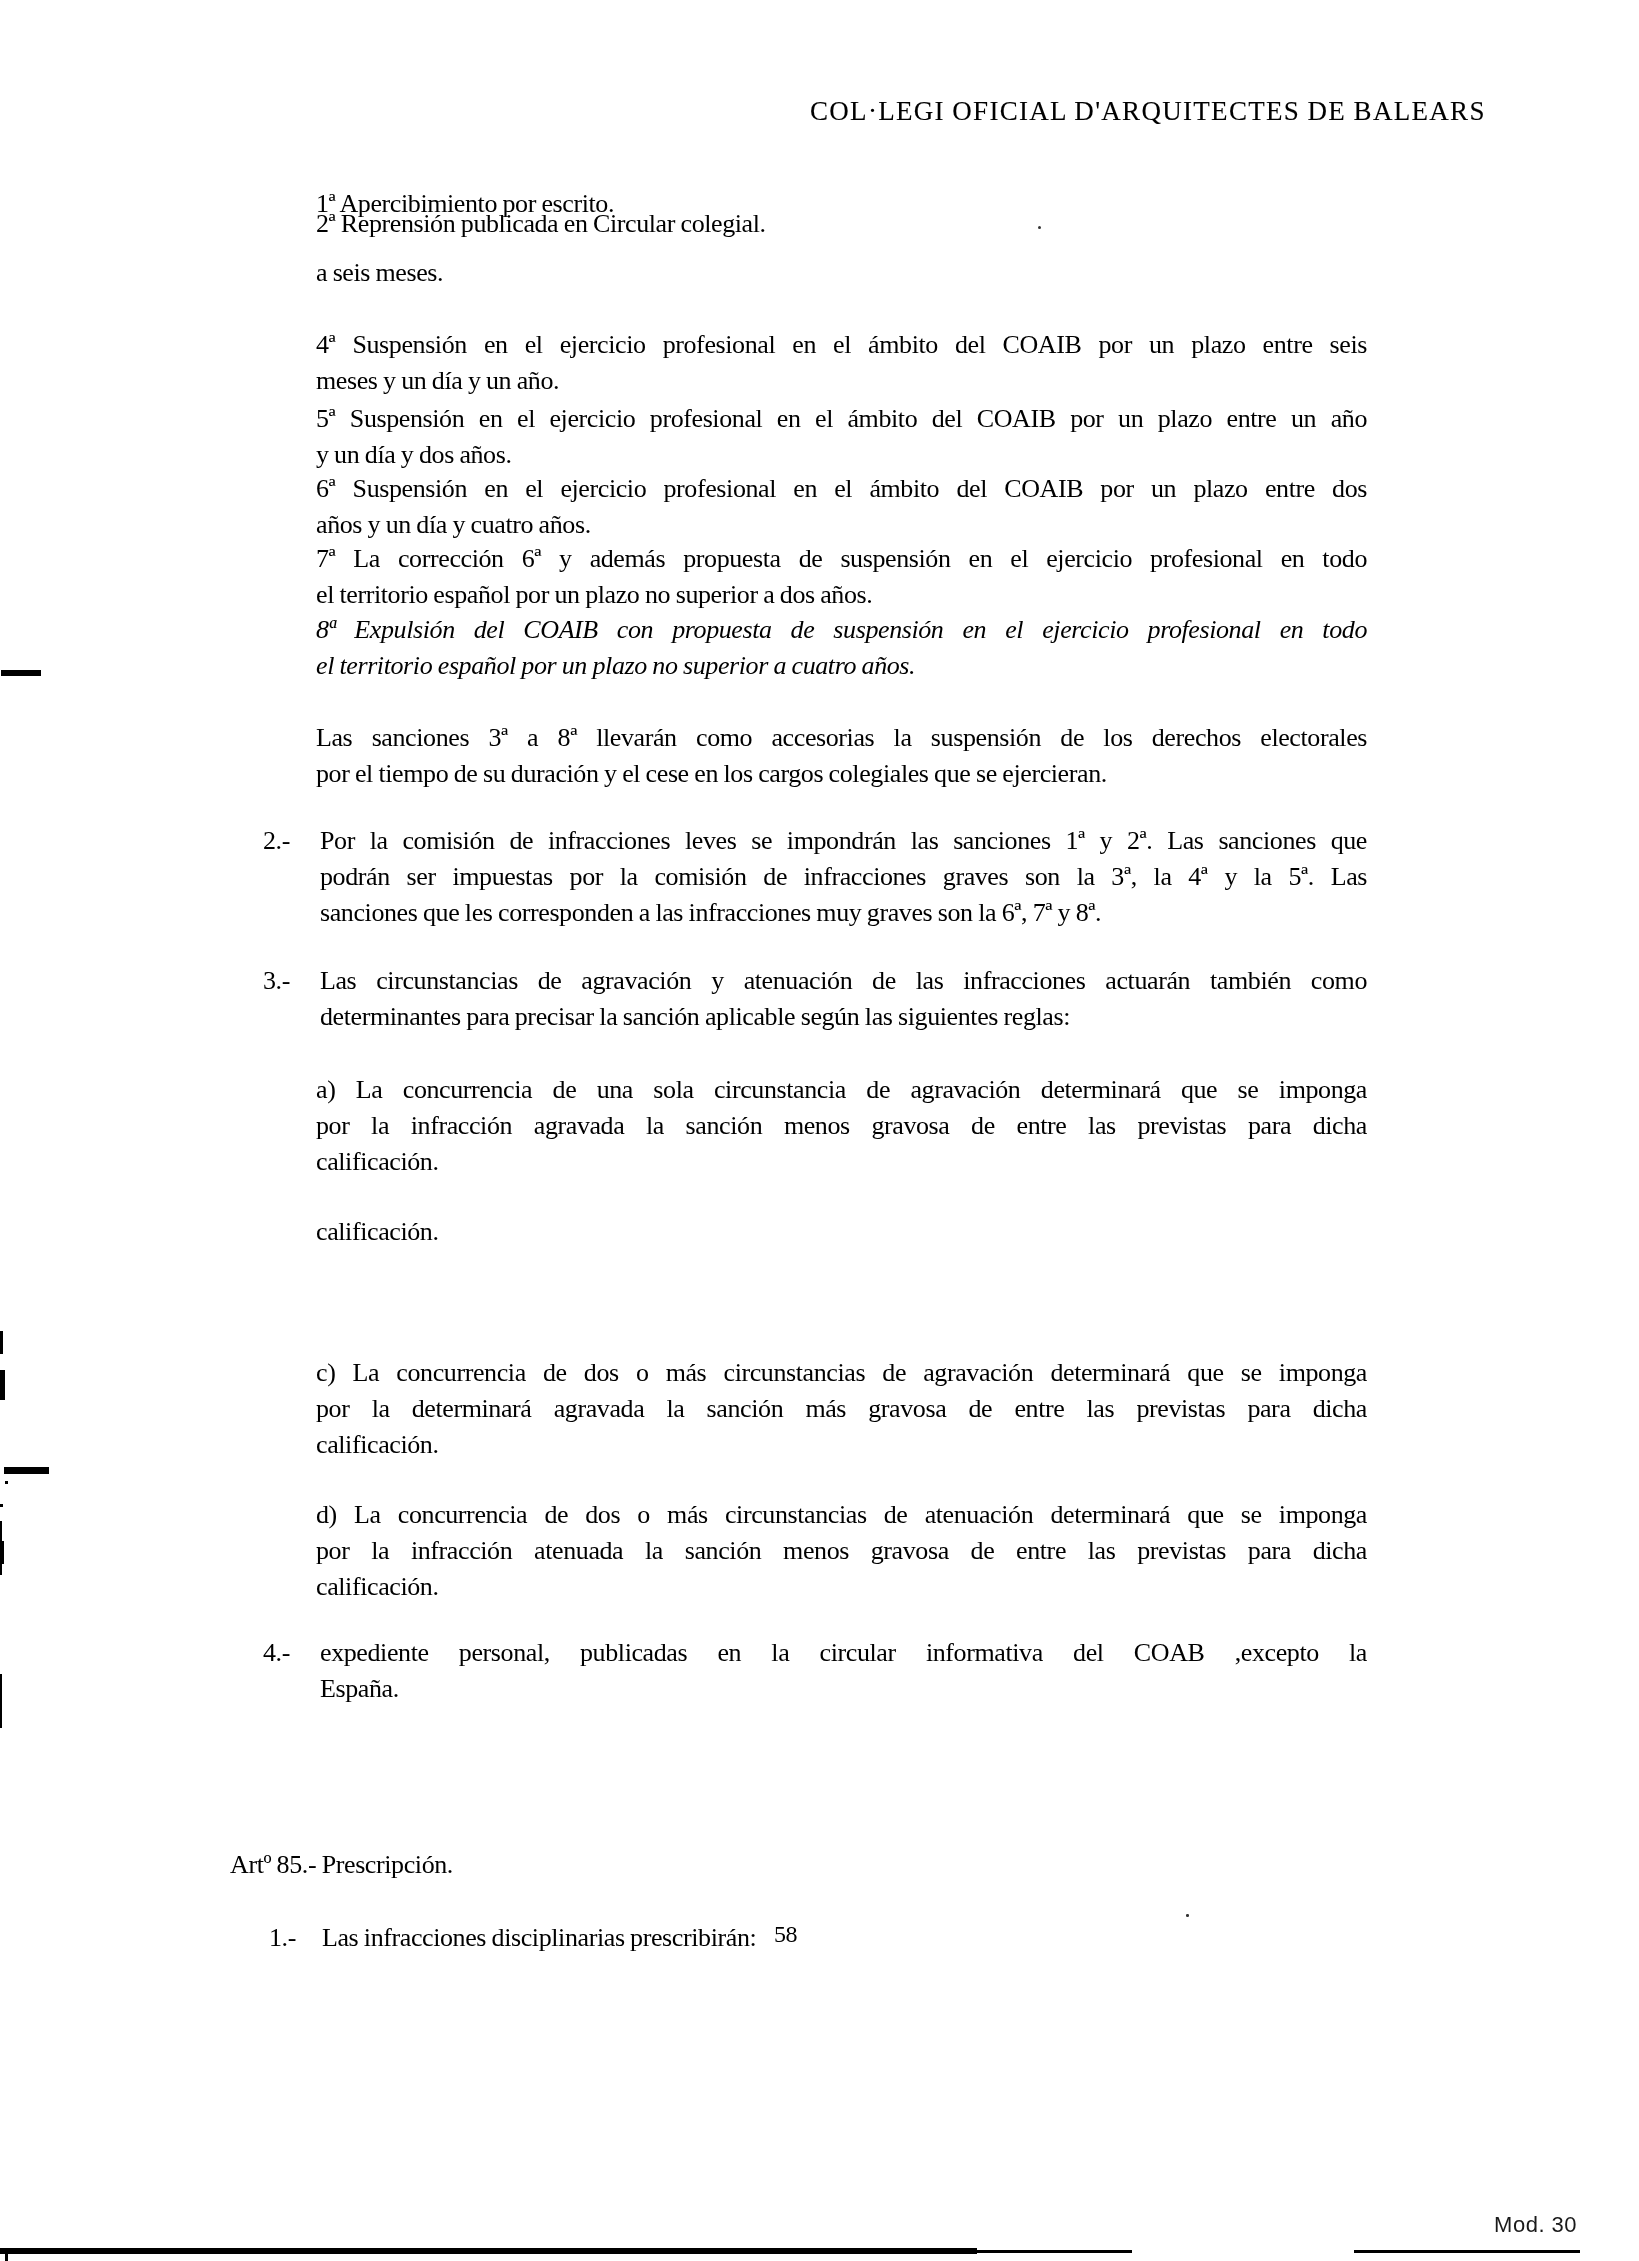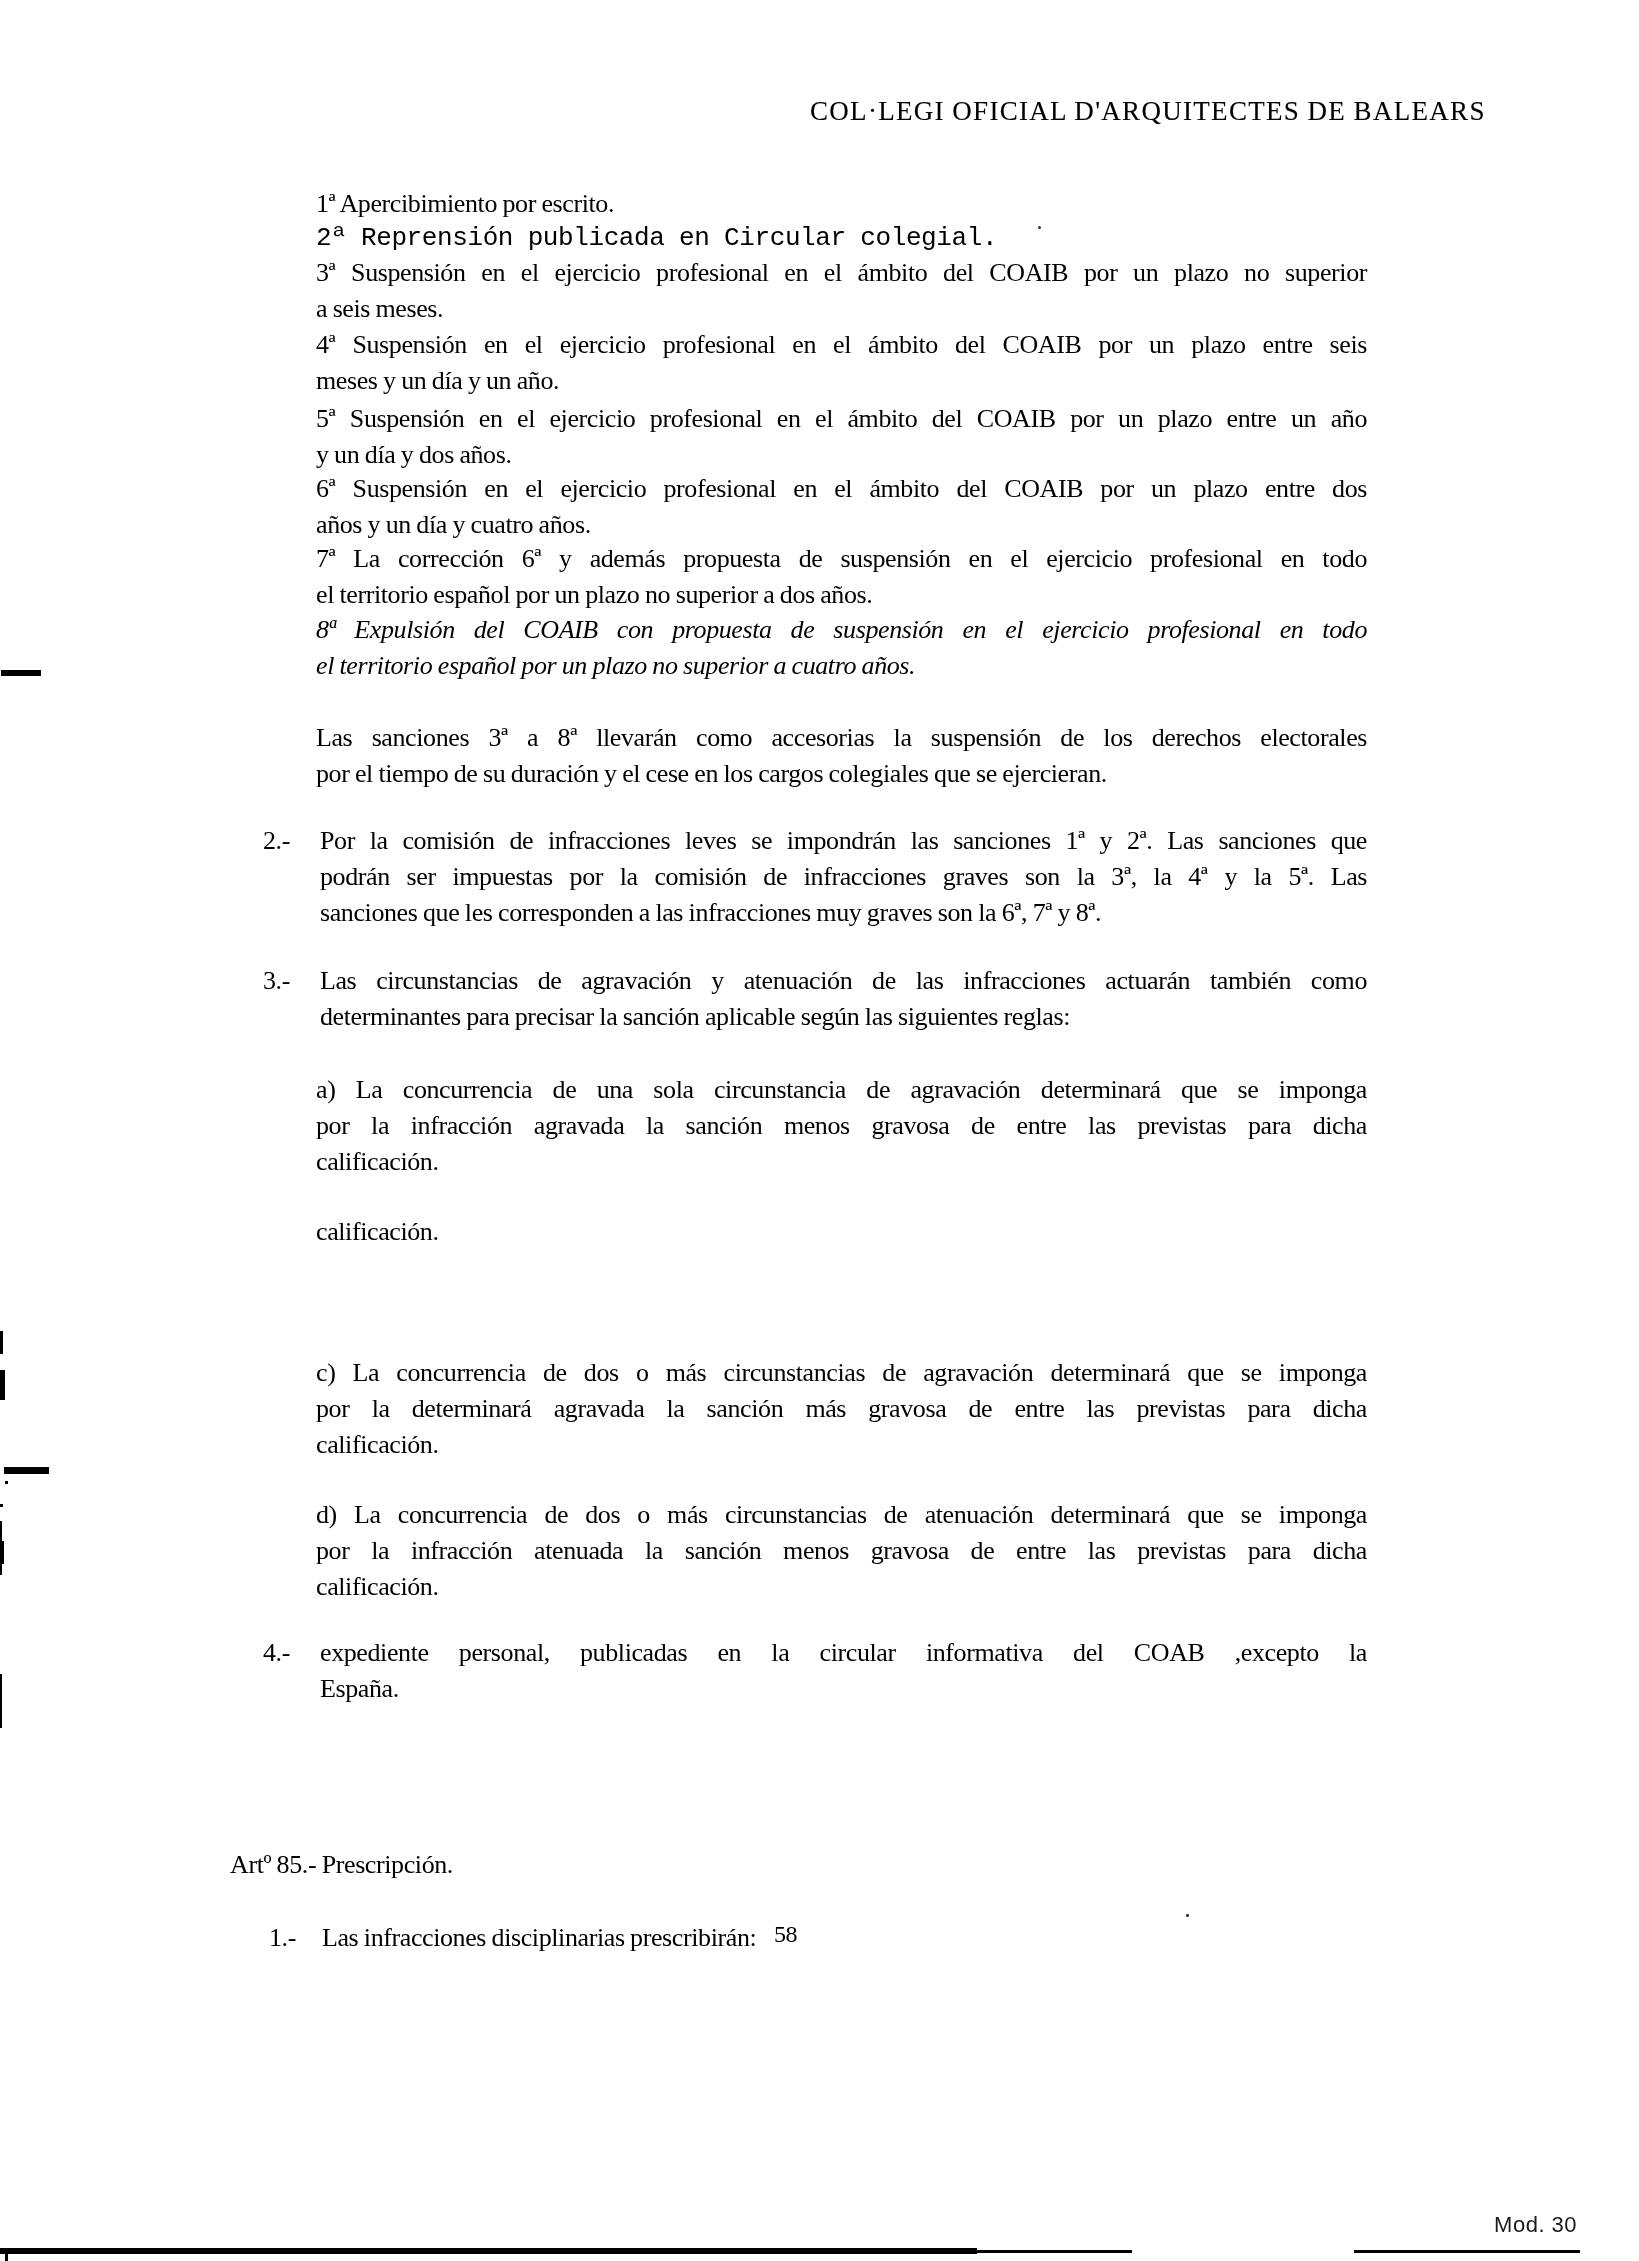--- a/index.html
+++ b/index.html
@@ -32,25 +32,24 @@
 <body>
 
 <div class="page">
 
   <div class="hdr">COL·LEGI OFICIAL D'ARQUITECTES DE BALEARS</div>
 
   <div id="doc">
       <div class="block" style="top: 186px; left: 316px; width: 1051px;">
         <div class="ln last">1ª Apercibimiento por escrito.</div>
       </div>
-      <div class="block" style="top: 220px; left: 316px; width: 1051px; font-family: Liberation Mono, monospace;">
+      <div class="block" style="top: 206px; left: 316px; width: 1051px;">
         <div class="ln last">2ª Reprensión publicada en Circular colegial.</div>
       </div>
       <div class="block" style="top: 255px; left: 316px; width: 1051px;">
-        <div class="ln">3ª Suspensión en el ejercicio profesional en el ámbito del  COAIB por un plazo no superior</div>
         <div class="ln last">a seis meses.</div>
       </div>
       <div class="block" style="top: 327px; left: 316px; width: 1051px;">
         <div class="ln">4ª Suspensión en el ejercicio profesional en el ámbito del COAIB por un plazo entre seis</div>
         <div class="ln last">meses y un día y un año.</div>
       </div>
       <div class="block" style="top: 401px; left: 316px; width: 1051px;">
         <div class="ln">5ª Suspensión en el ejercicio profesional en el ámbito del COAIB por un plazo entre un año</div>
         <div class="ln last">y un día y dos años.</div>
       </div>

